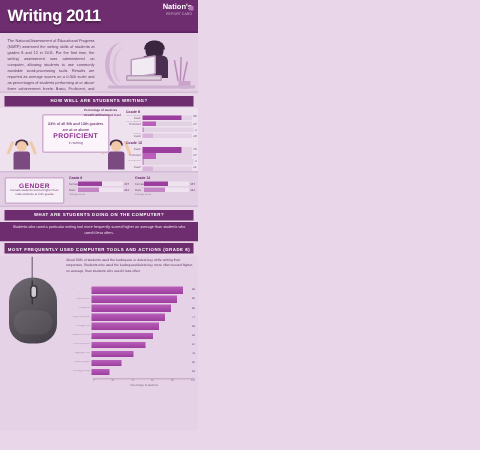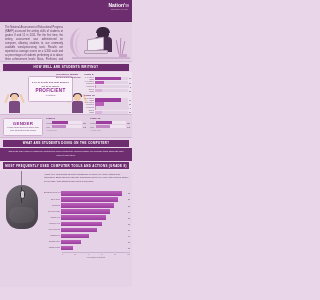--- a/index.html
+++ b/index.html
@@ -179,20 +179,21 @@
     font-size:1.7px; color:#8e74922; color:#8e7492; border-top:0.5px solid #c7aec9; padding-top:0.5px;
   }
   .taxis-label { text-align:center; font-size:1.8px; color:#7a5b7d; margin-top:0.5px; margin-left:18px; }
 </style>
 </head>
 <body>
 
 <div class="page">
 
   <div class="header">
+    <div class="title">Writing 2011</div>
     <div class="logo">
       <div class="logo-sq"></div>
       <div class="logo-name">Nation's</div>
       <div class="logo-sub">REPORT CARD</div>
     </div>
   </div>
 
   <div class="intro">
     <div class="intro-text">The National Assessment of Educational Progress (NAEP) assessed the writing skills of students at grades 8 and 12 in 2011. For the first time, the writing assessment was administered on computer, allowing students to use commonly available word-processing tools. Results are reported as average scores on a 0-300 scale and as percentages of students performing at or above three achievement levels: Basic, Proficient, and Advanced.</div>
     <div class="ill">

